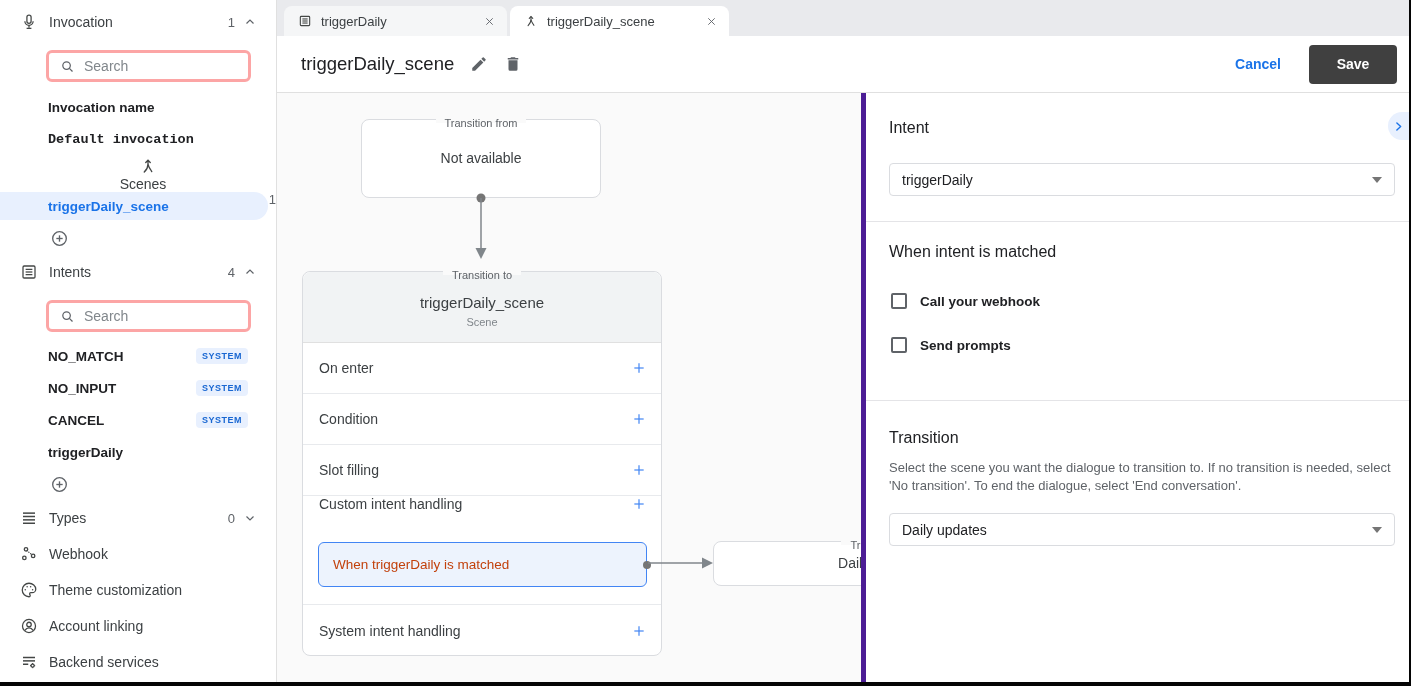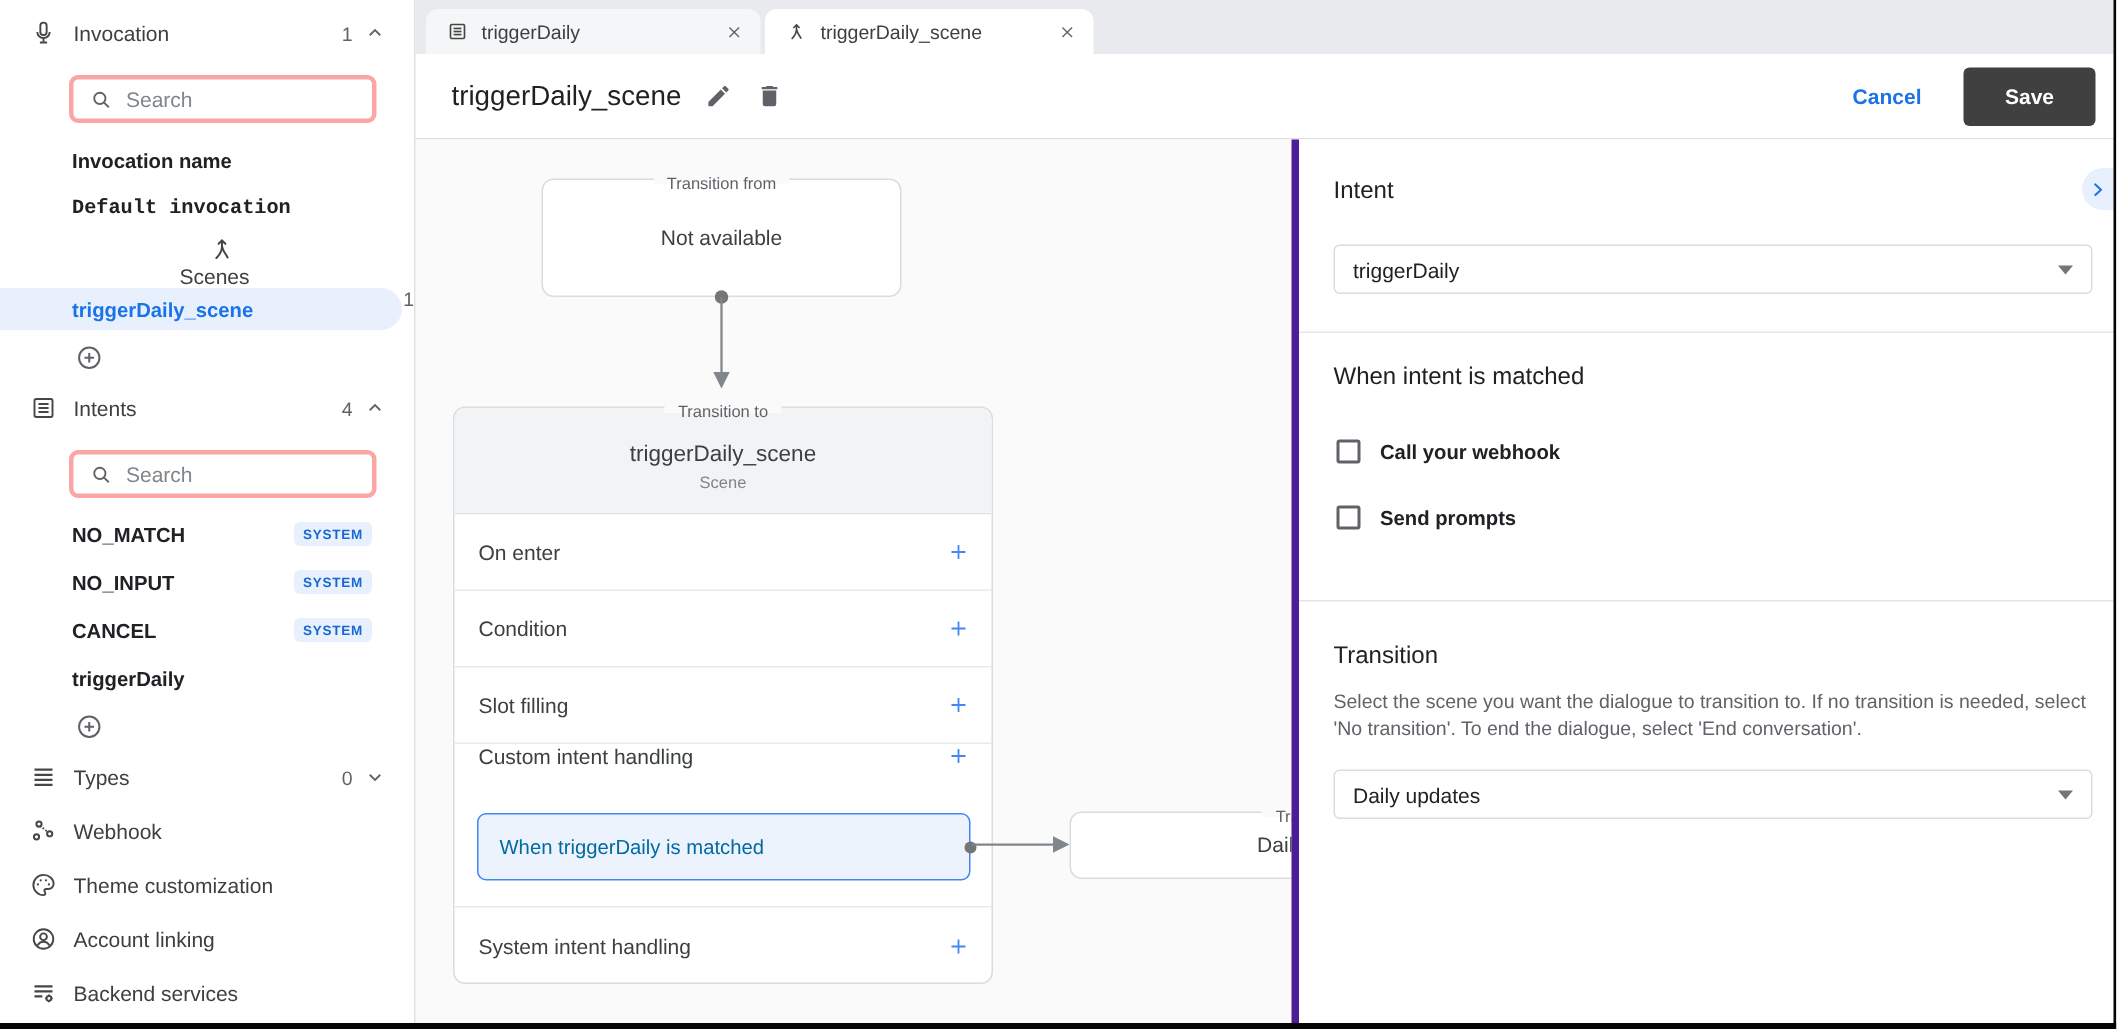--- a/index.html
+++ b/index.html
@@ -64,21 +64,21 @@
   .scene-head .shsub { padding-top:5px; font-size:11px; color:#80868b; }
   .scene-row { display:flex; align-items:center; border-bottom:1px solid #e8eaed; }
   .scene-row .rlabel { margin-left:16px; font-size:14px; color:#3c4043; }
   .scene-row .plus { margin-left:auto; margin-right:14px; display:flex; color:#4285f4; cursor:pointer; }
   .row-h { height:51px; }
   .custom-sec { border-bottom:1px solid #e8eaed; }
   .custom-label { display:flex; height:44px; }
   .custom-label .rlabel { margin-left:16px; font-size:14px; color:#3c4043; }
   .custom-label .plus { margin-left:auto; margin-right:14px; display:flex; color:#4285f4; cursor:pointer; }
   .handler { margin:2px 14px 17px 15px; height:45px; border:1.5px solid #4285f4; border-radius:6px; background:#edf3fd; display:flex; align-items:center; position:relative; }
-  .handler .hlabel { margin-left:14px; font-size:13.5px; color:#0369a1; }
+  .handler .hlabel { margin-left:14px; font-size:13.5px; color:#c2410c; }
   .handler .joint { position:absolute; right:-5px; top:50%; margin-top:-4px; width:8px; height:8px; border-radius:50%; background:#757575; }
   .sys-row { height:52px; border-bottom:none; }
 
   .linked-box { left:436px; top:448px; width:335px; height:45px; }
   .linked-box .lval { text-align:center; margin-top:13px; font-size:14px; color:#3c4043; }
 
   
   .rpanel { position:absolute; left:584px; top:0; right:0; bottom:0; background:#fff; border-left:5px solid #4c1d95; z-index:20; }
   .collapse-btn { position:absolute; right:0; top:19px; width:21px; height:28px; background:#e8f0fe; border-radius:14px 0 0 14px; display:flex; align-items:center; justify-content:center; color:#1a73e8; cursor:pointer; }
   .rp-h { position:absolute; left:23px; font-size:16px; color:#202124; }

